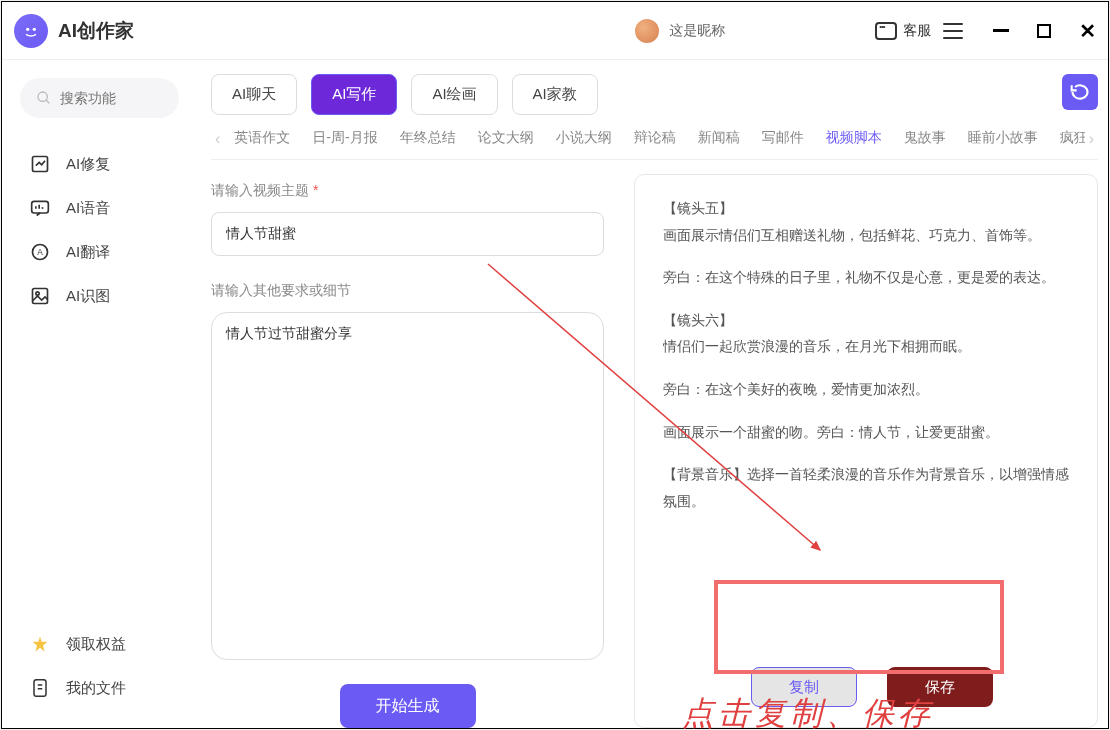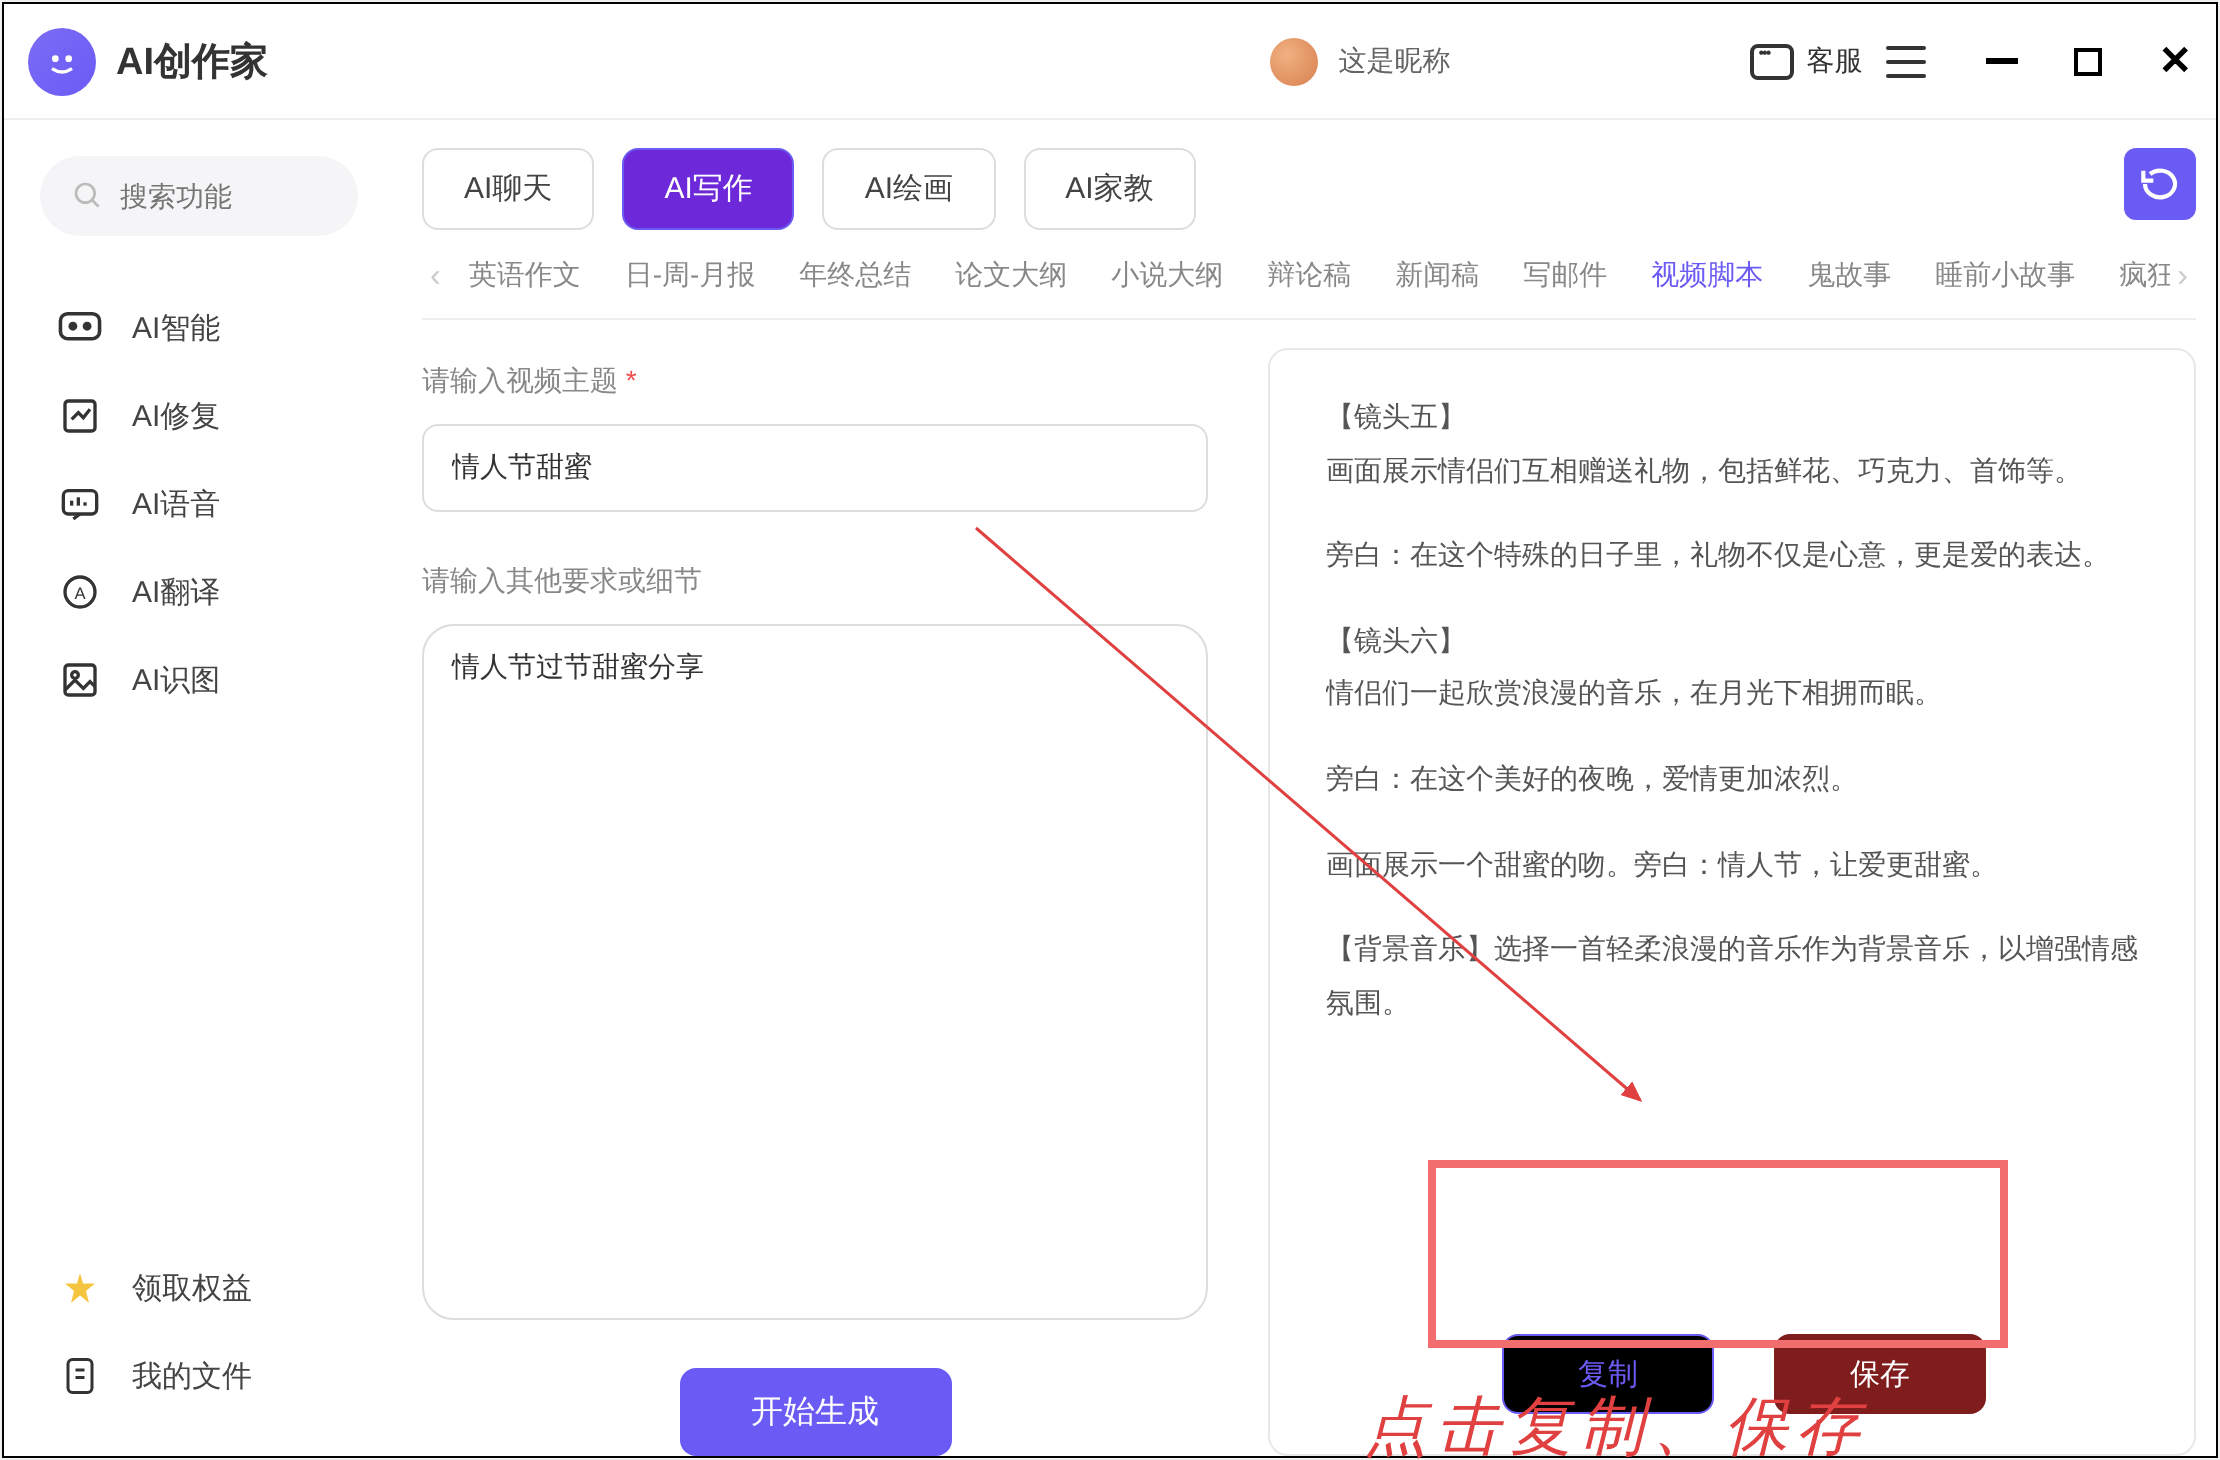--- a/index.html
+++ b/index.html
@@ -56,21 +56,21 @@
 .req { color: #f05050; }
 .input-text { width: 100%; height: 44px; border: 1px solid #ddd; border-radius: 8px; padding: 0 14px; font-size: 14px; margin-bottom: 26px; color:#333; }
 .textarea { width: 100%; flex: 1; border: 1px solid #ddd; border-radius: 16px; padding: 12px 14px; font-size: 14px; resize: none; color:#333; height: 296px; }
 .gen-btn { width: 136px; height: 44px; background: #6b5bf5; color: #fff; border: none; border-radius: 8px; font-size: 16px; margin: 24px auto 0; cursor: pointer; display:block; }
 
 .right-col { width: 464px; border: 1px solid #e8e8e8; border-radius: 10px; padding: 20px 16px 20px 28px; display: flex; flex-direction: column; position: relative; margin-top:-8px; }
 .output { flex: 1; overflow-y: auto; font-size: 14px; color: #555; line-height: 1.9; padding-right: 12px; }
 .output p { margin-bottom: 0; }
 .output .block { margin-bottom: 16px; }
 .out-actions { display: flex; justify-content: center; gap: 30px; padding: 20px 0 0; }
-.copy-btn { width: 106px; height: 40px; border: 1px solid #6b5bf5; color: #6b5bf5; background: #000000; border-radius: 8px; font-size: 15px; cursor: pointer; }
+.copy-btn { width: 106px; height: 40px; border: 1px solid #6b5bf5; color: #6b5bf5; background: #e5e5e5; border-radius: 8px; font-size: 15px; cursor: pointer; }
 .save-btn { width: 106px; height: 40px; border: none; background: #7f1d1d; color: #fff; border-radius: 8px; font-size: 15px; cursor: pointer; }
 
 .annotation-box { position: absolute; border: 4px solid #f26d6d; pointer-events: none; }
 .annotation-line { position: absolute; pointer-events: none; }
 .annotation-text { position: absolute; color: #e04040; font-size: 32px; font-style: italic; font-family: "STKaiti","KaiTi",serif; pointer-events:none; letter-spacing: 4px; }
 
 .right-col::-webkit-scrollbar, .output::-webkit-scrollbar { width: 6px; }
 .output::-webkit-scrollbar-thumb { background:#ddd; border-radius:3px; }
 </style>
 </head>
@@ -108,30 +108,20 @@
   <div class="body">
     <div class="sidebar">
       <div class="search-box">
         <svg width="16" height="16" viewBox="0 0 24 24" fill="none" stroke="#bbb" stroke-width="2">
             <circle cx="10" cy="10" r="7"></circle>
             <line x1="20" y1="20" x2="15" y2="15"></line>
           </svg>
         <input placeholder="搜索功能" style="">
       </div>
       <div id="side-items">
-          <div class="side-item">
-            <span class="ic">
-              <svg width="22" height="16" viewBox="0 0 24 18" fill="none" stroke="#333" stroke-width="2">
-                <rect x="1" y="1" width="22" height="14" rx="4"></rect>
-                <circle cx="8" cy="8" r="1.5" fill="#333"></circle>
-                <circle cx="16" cy="8" r="1.5" fill="#333"></circle>
-              </svg>
-            </span>
-            <span>AI智能</span>
-          </div>
           <div class="side-item">
             <span class="ic">
               <svg width="20" height="20" viewBox="0 0 24 24" fill="none" stroke="#333" stroke-width="2">
                 <rect x="3" y="3" width="18" height="18" rx="2"></rect>
                 <path d="M7 14 L11 10 L14 13 L18 8"></path>
               </svg>
             </span>
             <span>AI修复</span>
           </div>
           <div class="side-item">

